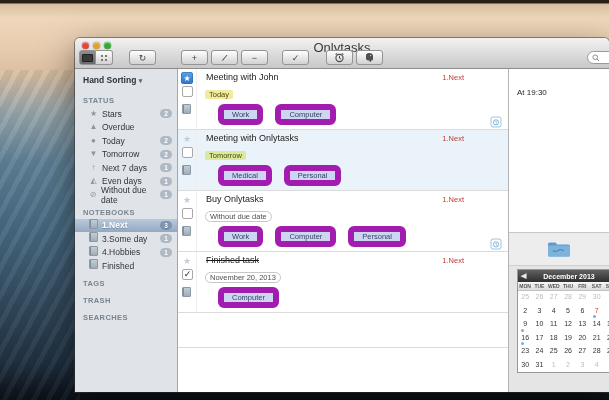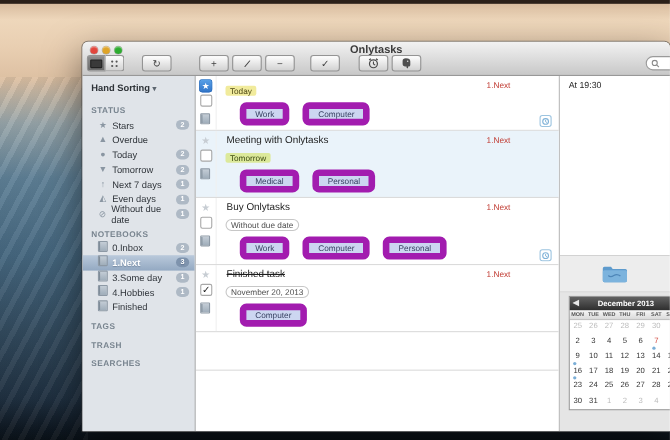--- a/index.html
+++ b/index.html
@@ -14,21 +14,21 @@
     background:repeating-linear-gradient(118deg,rgba(255,255,255,.05) 0 5px,rgba(8,28,40,.07) 5px 13px);}
   
   .window{position:absolute;left:75px;top:38px;width:534px;height:354px;
     border-radius:5px 5px 0 0;background:#fff;overflow:hidden;
     box-shadow:0 12px 34px rgba(0,0,0,.5),0 0 0 1px rgba(70,70,70,.55);}
   .chrome{position:relative;height:30px;background:linear-gradient(#f2f2f2,#c8c8c8);
     border-bottom:1px solid #8d8d8d;}
   .traffic{position:absolute;left:7px;top:4px;display:flex;gap:4px;}
   .light{width:7px;height:7px;border-radius:50%;box-shadow:inset 0 1px 1px rgba(255,255,255,.5),0 0 0 .5px rgba(0,0,0,.25);}
   .light.red{background:#e2463d}.light.yel{background:#dfa427}.light.grn{background:#2dac2f}
-  .win-title{position:absolute;top:2px;left:0;right:0;text-align:center;font-size:10px;color:#3b3b3b;font-weight:bold;}
+  .win-title{position:absolute;top:2px;left:0;right:0;text-align:center;font-size:13px;color:#3b3b3b;}
   .toolbar{position:absolute;left:4px;right:0;bottom:2px;height:17px;display:flex;align-items:center;}
   .tbtn{width:27px;height:15px;box-sizing:border-box;border:1px solid #949494;border-radius:3px;
     background:linear-gradient(#fefefe,#d2d2d2);display:flex;align-items:center;justify-content:center;
     font-size:9px;color:#3f3f3f;flex:0 0 auto;}
   .seg{display:flex;flex:0 0 auto;}
   .seg .tbtn{width:17px;border-radius:0;border-left-width:0;}
   .seg .tbtn:first-child{border-radius:3px 0 0 3px;border-left-width:1px;}
   .seg .tbtn:last-child{border-radius:0 3px 3px 0;}
   .seg .tbtn.sel{background:linear-gradient(#8f8f8f,#6a6a6a);}
   .seg-list{width:9px;height:6px;background:#3a3a3a;border:1px solid #222;border-radius:1px;}
@@ -75,21 +75,21 @@
   .date-plain{background:#fff;border:1px solid #c7c7c7;color:#4f4f4f;border-radius:6px;}
   .tags{display:flex;gap:12px;margin:3px 0 0 14px;}
   .tag{background:#ccd6f1;border:6px solid #a21caf;color:#363f60;font-size:7.5px;line-height:9px;
     padding:0 8px;border-radius:6px;}
   .next-label{position:absolute;right:44px;top:4px;font-size:7.5px;color:#c03b32;}
   .alarm{position:absolute;right:6px;bottom:3px;width:12px;height:12px;}
   .empty-row-a{height:34px;border-bottom:1px solid #dbdbdb;}
   .empty-row-b{height:110px;border-bottom:1px solid #e3e3e3;}
   
   .detail{width:100px;flex:0 0 100px;background:#fff;display:flex;flex-direction:column;overflow:hidden;}
-  .note{height:164px;box-sizing:border-box;border-bottom:1px solid #c8c8c8;padding:4px 0 0 8px;
+  .note{height:164px;box-sizing:border-box;border-bottom:1px solid #c8c8c8;padding:19px 0 0 8px;
     font-size:8px;color:#1f1f1f;}
   .dropzone{height:33px;box-sizing:border-box;background:#ededed;border-bottom:1px solid #cfcfcf;
     display:flex;align-items:center;justify-content:center;}
   .calwrap{flex:1;background:#e5e5e5;padding:3px 0 0 8px;}
   .calendar{width:102px;background:#fff;border:1px solid #979797;}
   .cal-header{position:relative;height:12px;background:linear-gradient(#616161,#2e2e2e);color:#fff;
     display:flex;align-items:center;justify-content:center;font-size:7px;font-weight:bold;}
   .cal-prev{position:absolute;left:3px;top:0;line-height:12px;color:#e8e8e8;font-size:7px;}
   .cal-dow{display:flex;background:linear-gradient(#f7f7f7,#dadada);border-bottom:1px solid #c2c2c2;}
   .cal-dow span{width:14.3px;text-align:center;font-size:5px;font-weight:bold;color:#555;line-height:8px;}
@@ -201,25 +201,20 @@
               <span class="side-icon">◭</span>
               <span>Even days</span>
               <span class="badge">1</span>
             </div>
             <div class="side-item">
               <span class="side-icon">⊘</span>
               <span>Without due date</span>
               <span class="badge">1</span>
             </div>
             <div class="section-title">NOTEBOOKS</div>
-            <div class="side-item">
-              <span class="side-icon"><span class="nb-glyph"></span></span>
-              <span>0.Inbox</span>
-              <span class="badge">2</span>
-            </div>
             <div class="side-item sel">
               <span class="side-icon"><span class="nb-glyph"></span></span>
               <span>1.Next</span>
               <span class="badge">3</span>
             </div>
             <div class="side-item">
               <span class="side-icon"><span class="nb-glyph"></span></span>
               <span>3.Some day</span>
               <span class="badge">1</span>
             </div>
@@ -233,21 +228,21 @@
               <span>Finished</span>
             </div>
             <div class="section-title">TAGS</div>
             <div class="section-title">TRASH</div>
             <div class="section-title">SEARCHES</div>
           </div>
       </div>
 
       <div class="tasklist">
         <div id="task-rows">
-            <div class="task"><span class="star on">★</span><span class="checkbox"></span><span class="nbglyph-pos"><span class="nb-glyph"></span></span><span class="date-label date-yellow">Today</span><div class="tags">
+            <div class="task"><span class="star on">★</span><span class="checkbox"></span><span class="nbglyph-pos"><span class="nb-glyph"></span></span><div class="task-title">Meeting with John</div><span class="date-label date-yellow">Today</span><div class="tags">
                 <span class="tag">Work</span>
                 <span class="tag">Computer</span>
               </div><span class="next-label">1.Next</span><span class="alarm"><svg width="12" height="12" viewBox="0 0 12 12">
                   <rect x="1" y="1" width="10" height="10" rx="2" fill="none" stroke="#9cc4e0" stroke-width="1"></rect>
                   <circle cx="6" cy="6.4" r="2.6" fill="none" stroke="#7fb2d8" stroke-width="1"></circle>
                   <path d="M6 5v1.6l1.2.8" stroke="#7fb2d8" stroke-width=".9" fill="none"></path>
                 </svg></span></div>
             <div class="task sel"><span class="star">★</span><span class="checkbox"></span><span class="nbglyph-pos"><span class="nb-glyph"></span></span><div class="task-title">Meeting with Onlytasks</div><span class="date-label date-green">Tomorrow</span><div class="tags">
                 <span class="tag">Medical</span>
                 <span class="tag">Personal</span>

